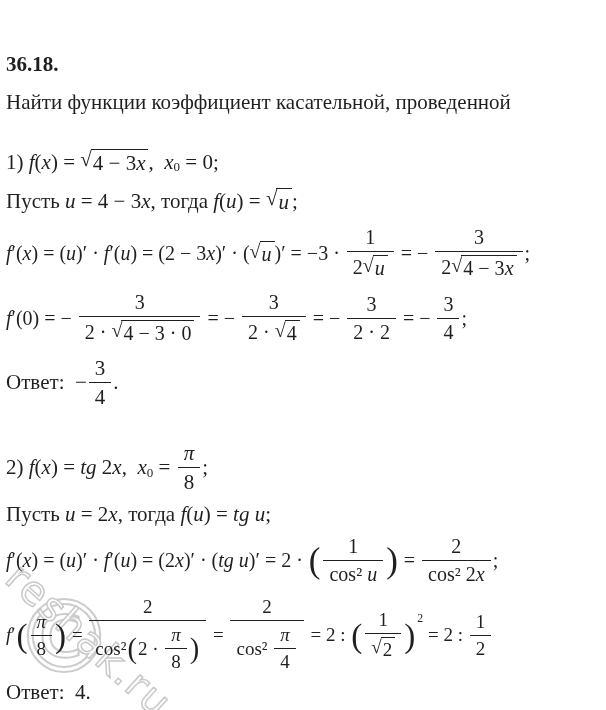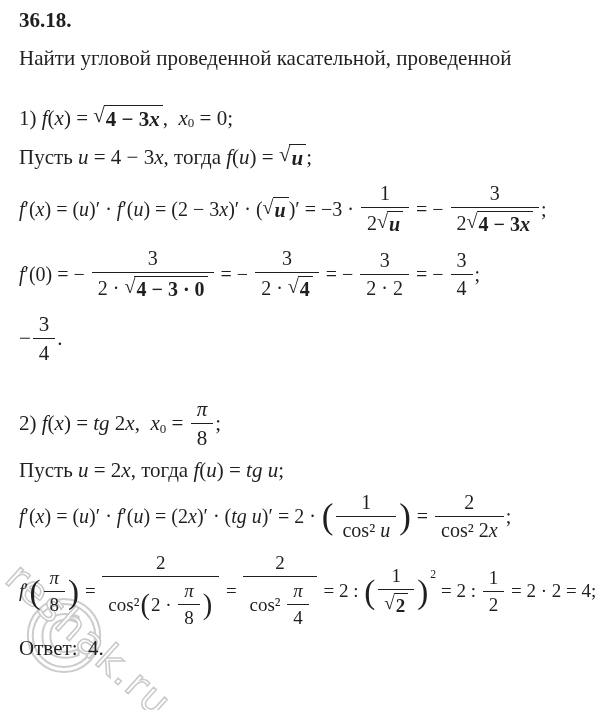--- a/index.html
+++ b/index.html
@@ -2,35 +2,35 @@
 <html><head>
 <meta charset="utf-8">
 <style>
   html,body{margin:0;padding:0;}
   body{
     width:606px;height:710px;position:relative;overflow:hidden;
     background:#ffffff;color:#1f1f1f;
     font-family:"Liberation Serif","DejaVu Serif",serif;
     font-size:21px;
   }
-  .content{position:relative;z-index:1;padding:6px 8px 0 17px;}
+  .content{position:relative;z-index:1;padding:6px 8px 0 4px;margin-top:44px;}
   .hdr{display:flex;justify-content:space-between;align-items:flex-start;padding:2px 4px 0 2px;}
   .b{font-weight:bold;}
   .tl{margin-top:13px;padding-left:2px;}
   .line{display:flex;align-items:center;flex-wrap:nowrap;padding-left:2px;}
   span[data-bind]{white-space:pre;}
   .it{font-style:italic;}
   .sb{font-size:0.62em;transform:translateY(5px);}
   .sb2{font-size:0.62em;vertical-align:-0.2em;}
   .frac{display:inline-flex;flex-direction:column;align-items:center;margin:0 2px;}
   .frac .num{display:flex;align-items:center;justify-content:center;padding:1px 6px 3px;line-height:1.05;}
   .frac .den{display:flex;align-items:center;justify-content:center;padding:3px 6px 1px;line-height:1.05;border-top:1.6px solid currentColor;}
   .sqrt{display:inline-flex;align-items:flex-start;}
   .rsign{line-height:1;margin-right:-1px;}
-  .rad{display:inline-flex;align-items:center;border-top:1.6px solid currentColor;line-height:1.15;padding:1px 3px 0 2px;font-weight:bold;}
+  .rad{display:inline-flex;align-items:center;border-top:1.6px solid currentColor;line-height:1.15;padding:1px 3px 0 2px;}
   .bp{font-size:175%;font-weight:300;line-height:1;margin:0 1px;transform:scaleY(1.02);}
   .bps{font-size:150%;font-weight:300;line-height:1;margin:0 1px;}
   .exp{font-size:0.62em;transform:translateY(-16px);margin-left:1px;}
   
   #p1-stmt{margin-top:34px;}
   #p1-let{margin-top:13px;}
   #p1-deriv{margin-top:12px;font-size:20px;}
   #p1-eval{margin-top:10px;font-size:20px;}
   #p1-ans{margin-top:10px;}
   #p2-stmt{margin-top:32px;}
@@ -60,21 +60,21 @@
   <span class="wm-t" data-bind="watermark.text">reshak.ru</span>
 </div>
 
 <div class="content">
 
   <div class="hdr">
     <span class="b" data-bind="header.number">36.18.</span>
   </div>
 
   <div class="tl">
-    <span data-bind="intro.l1">Найти угловой проведенной касательной, проведенной</span>
+    <span data-bind="intro.l1">Найти функции коэффициент касательной, проведенной</span>
   </div>
 
   <div class="line" id="p1-stmt">
     <span data-bind="p1.stmt.t1">1) </span>
       <span class="it" data-bind="p1.stmt.f">f</span>
       <span data-bind="p1.stmt.lp">(</span>
       <span class="it" data-bind="p1.stmt.x">x</span>
       <span data-bind="p1.stmt.rp">) = </span>
     <span class="sqrt">
         <span class="rsign" data-bind="glyphs.sqrt">√</span>
@@ -208,20 +208,21 @@
           <span data-bind="p1.eval.f4n">3</span>
         </span>
       <span class="den">
           <span data-bind="p1.eval.f4d">4</span>
         </span>
     </span>
     <span data-bind="p1.eval.t5">;</span>
   </div>
 
   <div class="line" id="p1-ans">
+    <span data-bind="p1.answer.t1">Ответ:  </span>
       <span data-bind="p1.answer.minus">−</span>
     <span class="frac">
       <span class="num">
           <span data-bind="p1.answer.n">3</span>
         </span>
       <span class="den">
           <span data-bind="p1.answer.d">4</span>
         </span>
     </span>
     <span data-bind="p1.answer.t2">.</span>
@@ -375,20 +376,19 @@
     <span class="exp" data-bind="p2.eval.exp">2</span>
     <span data-bind="p2.eval.t4"> = 2 : </span>
     <span class="frac">
       <span class="num">
           <span data-bind="p2.eval.f4n">1</span>
         </span>
       <span class="den">
           <span data-bind="p2.eval.f4d">2</span>
         </span>
     </span>
-    <span data-bind="p2.eval.t5"> = 2 · 2 = 4;</span>
   </div>
 
   <div class="line" id="p2-ans">
     <span data-bind="p2.answer.t1">Ответ:  4.</span>
   </div>
 
 </div>
 
 </body></html>

